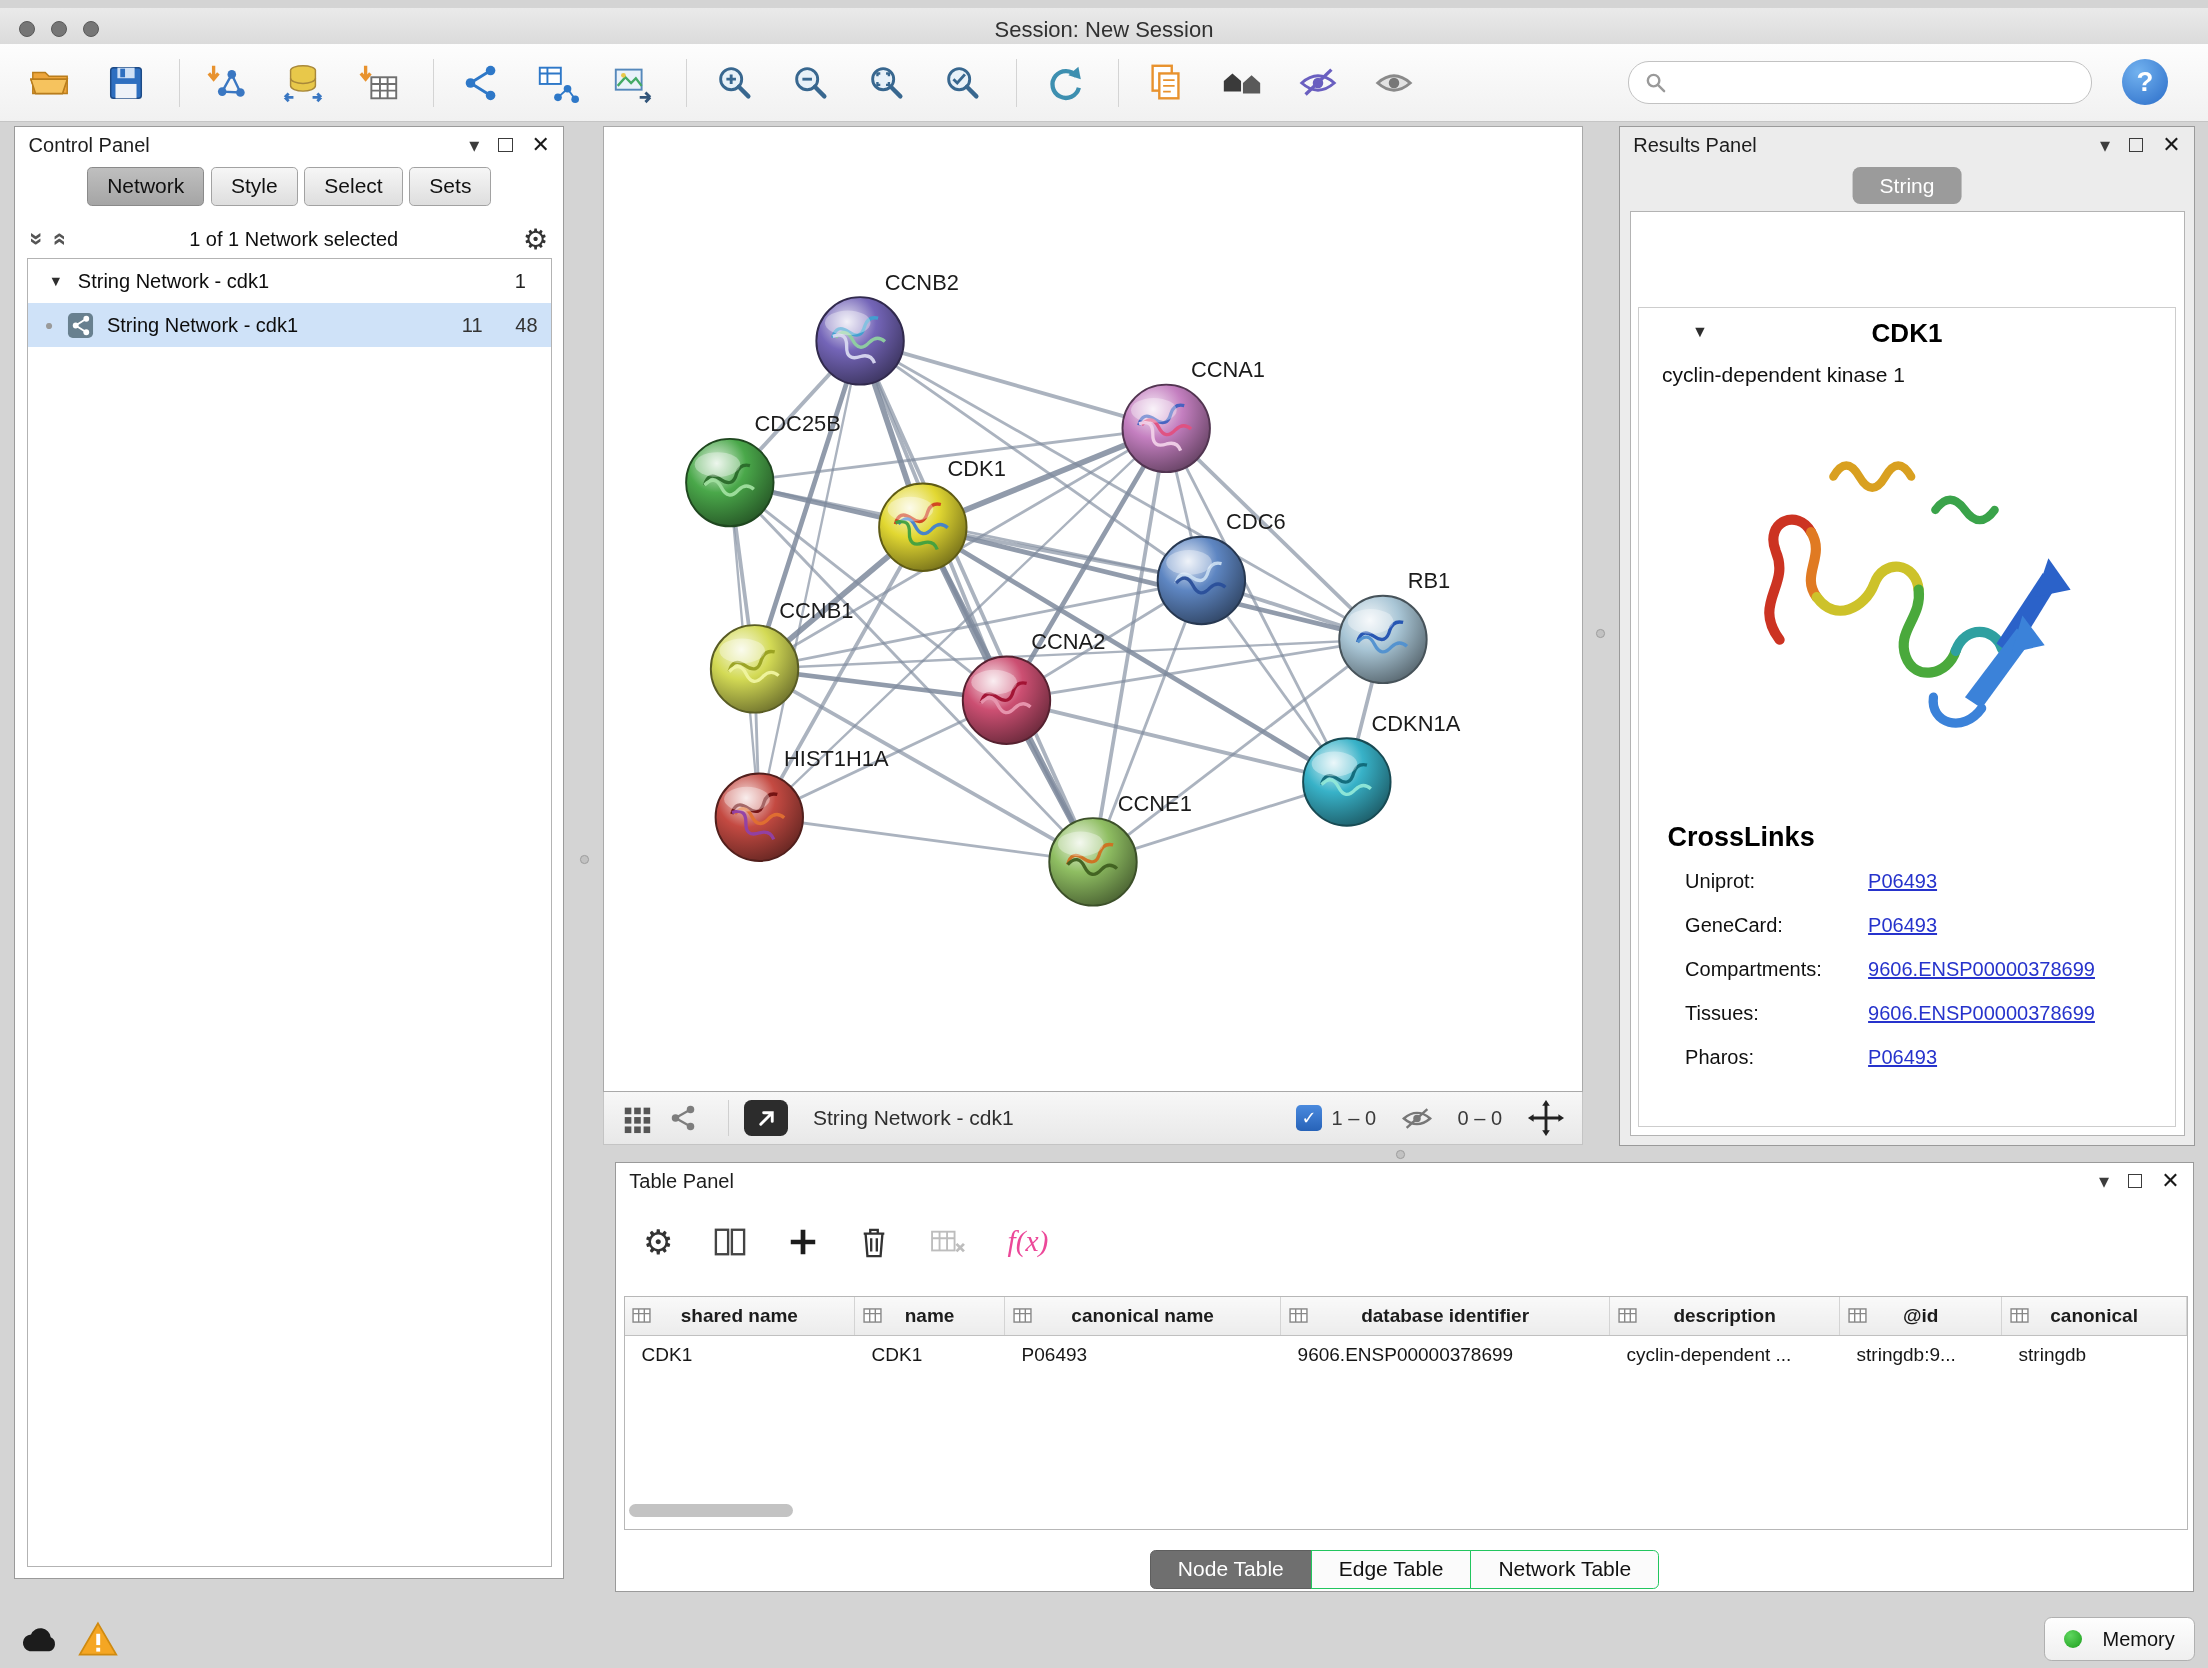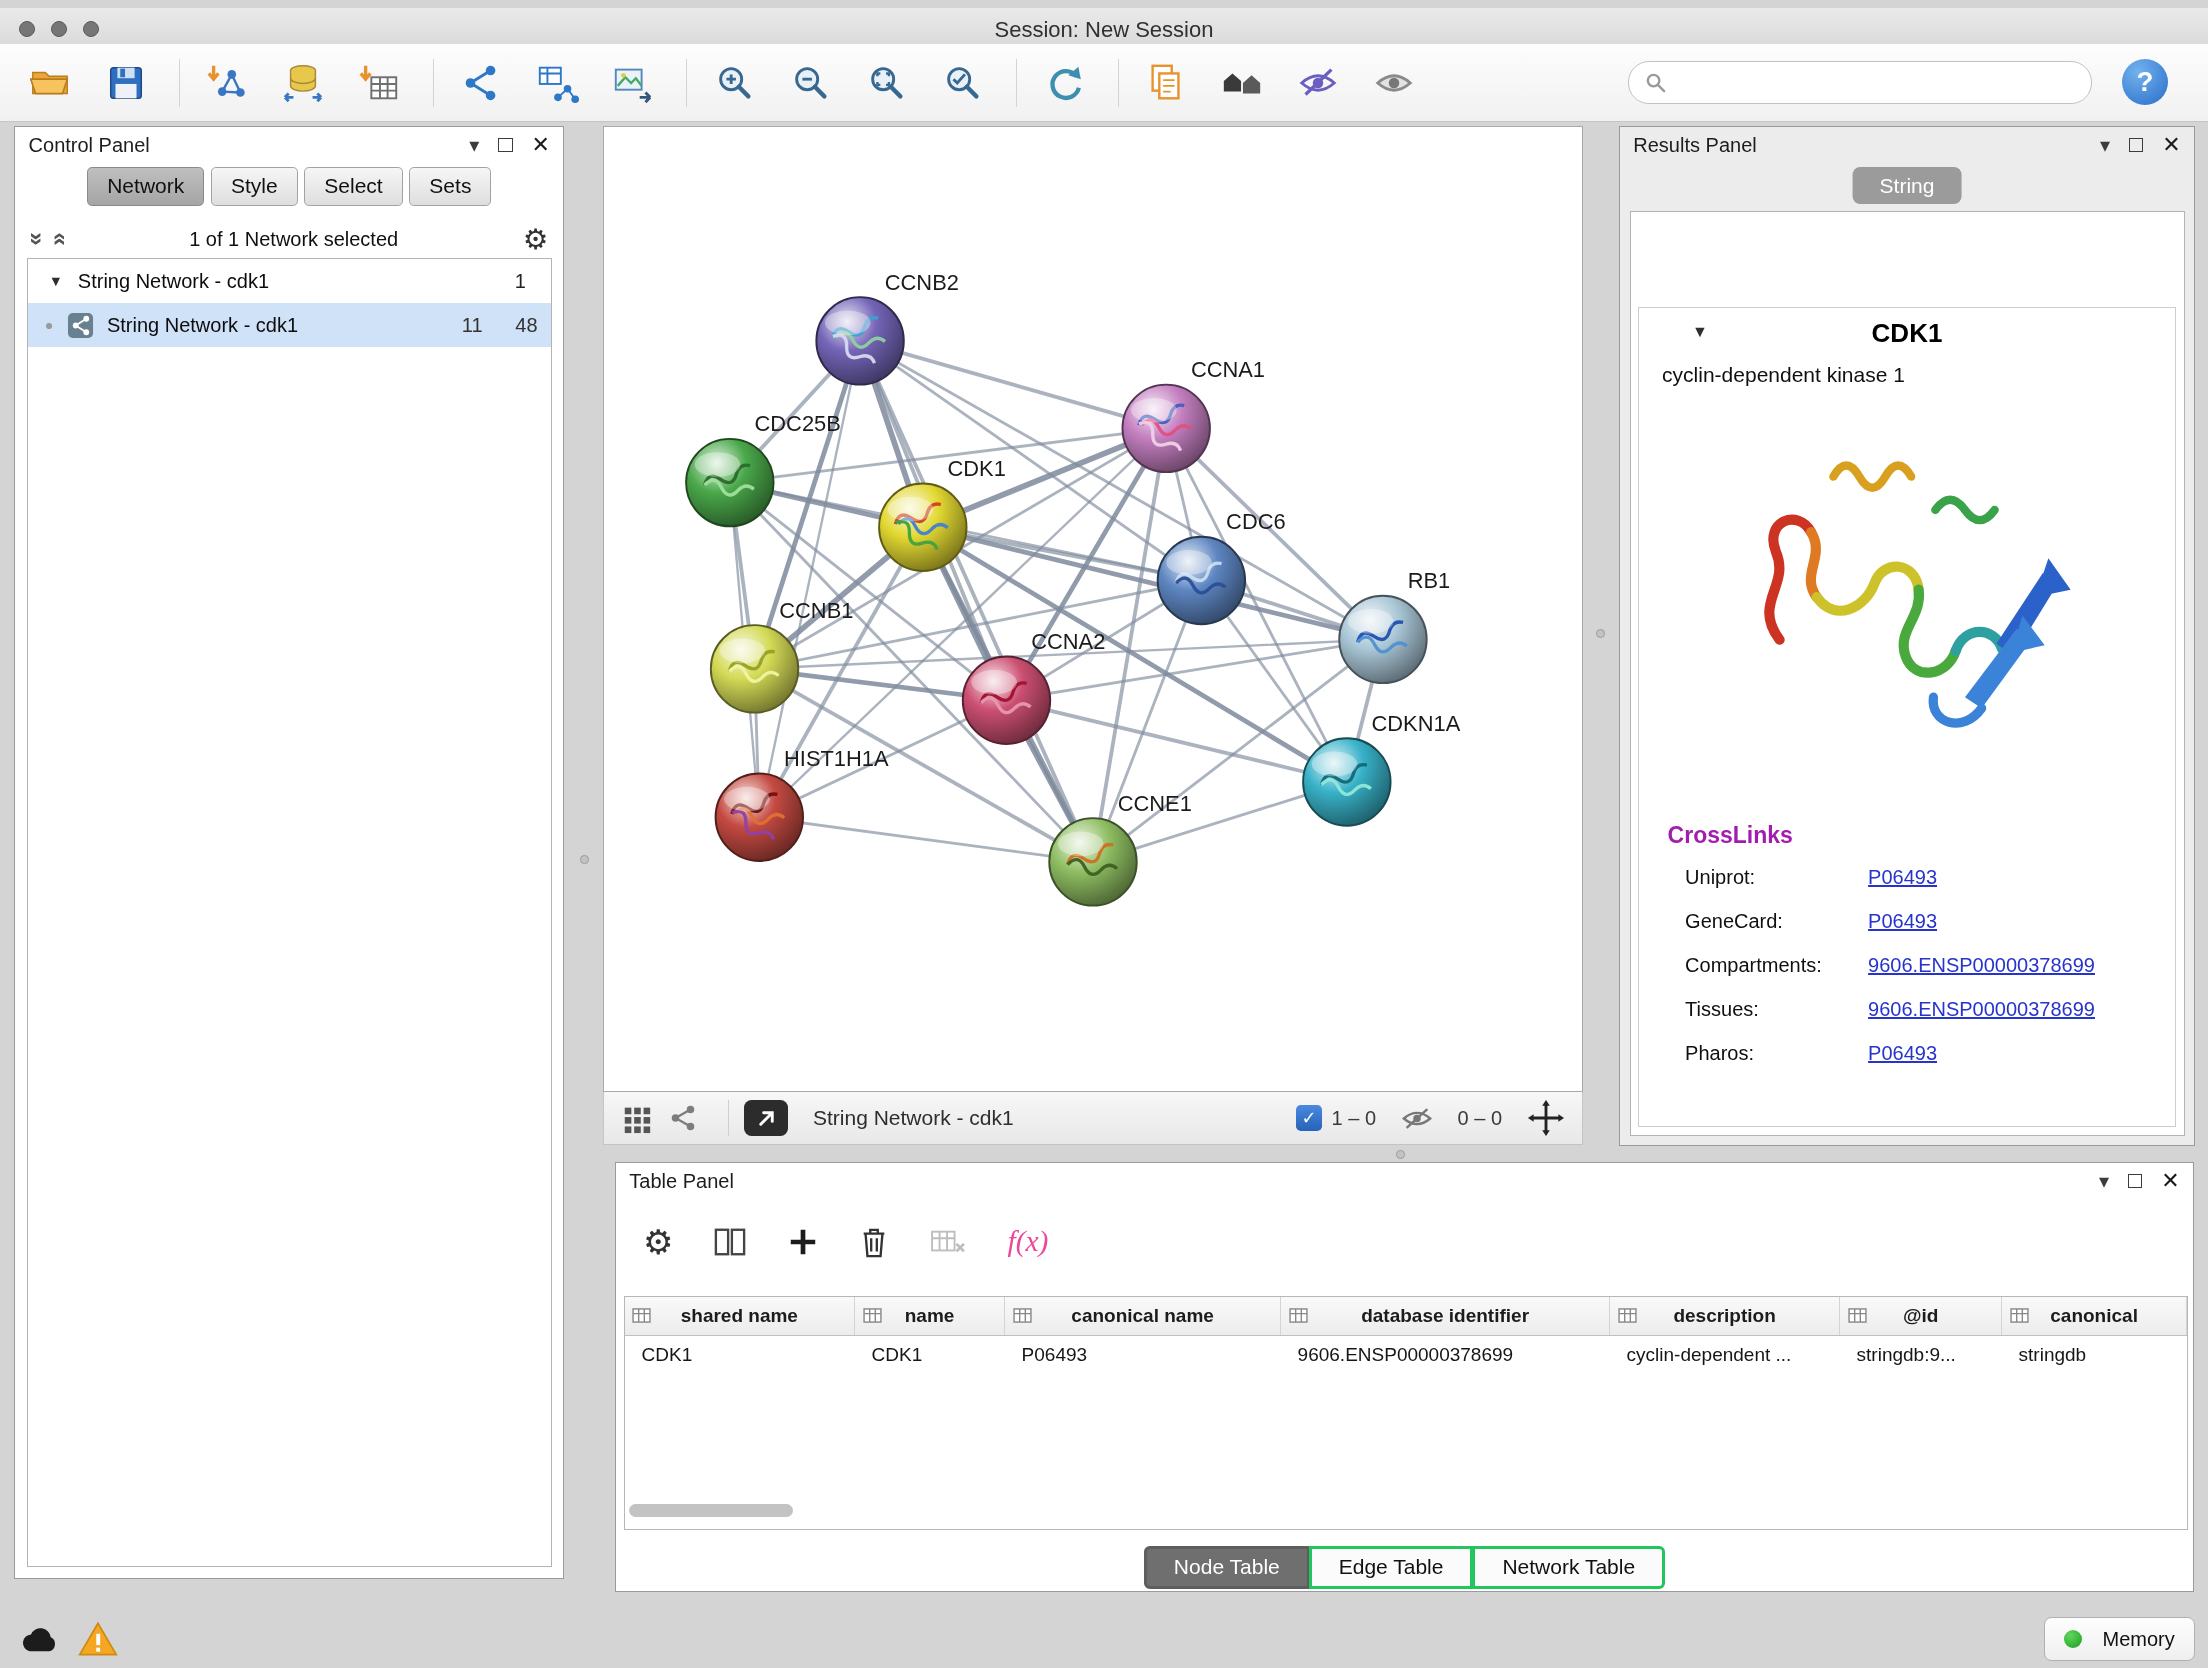--- a/index.html
+++ b/index.html
@@ -68,37 +68,37 @@
   .string-badge{position:absolute;left:50%;transform:translateX(-50%);top:40px;background:#9b9b9b;color:#fff;font-size:21px;padding:6.7px 27px;border-radius:7.6px;}
   .results-card{position:absolute;left:9.5px;right:9.5px;top:84px;bottom:9.5px;background:#fff;border:1px solid #b3b3b3;}
   .rc-buttons{display:flex;justify-content:center;gap:34px;margin-top:30px;}
   .rc-btn{font-size:21px;padding:7.6px 28.5px;border:1px solid #a9a9a9;border-radius:6.7px;background:linear-gradient(#fefefe,#ebebeb);color:#111;}
   .entry{position:absolute;left:7.6px;right:7.6px;top:95px;bottom:7.6px;border:1px solid #cdcdcd;overflow:hidden;}
   .entry-head{position:relative;height:51px;}
   .entry-arrow{position:absolute;left:53px;top:15px;font-size:16px;color:#2e2e2e;}
   .entry-name{position:absolute;width:100%;text-align:center;top:9.5px;font-size:26px;font-weight:bold;color:#000;}
   .entry-desc{font-size:21px;color:#101010;margin:3.8px 0 0 23px;}
   .ribbon{display:block;margin:21px auto 0 auto;}
-  .xl-title{font-size:23px;font-weight:bold;color:#a21caf;margin:34px 0 17px 28.5px;}
+  .xl-title{font-size:27px;font-weight:bold;color:#000000;margin:34px 0 17px 28.5px;}
   .xl-row{display:flex;font-size:20px;margin:0 0 21px 46px;}
   .xl-label{width:183px;color:#101010;flex:0 0 auto;}
   .xl-link{color:#2633cc;text-decoration:underline;white-space:nowrap;}
 
   
   .table-panel{left:615px;top:1162px;width:1579px;height:430px;}
   .tp-toolbar{position:absolute;top:46px;left:27px;display:flex;align-items:center;gap:40px;height:65px;}
   .fx{font-family:"Liberation Serif","DejaVu Serif",serif;font-style:italic;font-size:29.5px;color:#ec4899;}
   .tp-tablebox{position:absolute;left:7.6px;top:133px;width:1564px;height:234px;border:1px solid #b7b7b7;overflow:hidden;box-sizing:border-box;}
   table.ntable{border-collapse:collapse;table-layout:fixed;width:1562px;font-size:19px;}
   .ntable th{height:38px;background:linear-gradient(#f9f9f9,#ececec);border-right:1px solid #d4d4d4;border-bottom:1px solid #c0c0c0;font-weight:bold;color:#1c1c1c;position:relative;padding:0;font-size:19px;}
   .hicon{position:absolute;left:7.6px;top:11.4px;}
   .ntable td{height:38px;padding:0 0 0 17px;color:#161616;border:none;white-space:nowrap;overflow:hidden;}
   .hscroll{position:absolute;left:13.3px;bottom:74px;width:164px;height:13.3px;background:#c3c3c3;border-radius:6.7px;}
   .tp-tabs{position:absolute;bottom:1.9px;left:0;width:100%;display:flex;justify-content:center;}
-  .tp-tab{font-size:21px;padding:6.7px 27px;border:3px solid #22c55e;background:#fbfbfb;color:#111;margin-left:-1px;}
+  .tp-tab{font-size:21px;padding:6.7px 27px;border:1px solid #22c55e;background:#fbfbfb;color:#111;margin-left:-1px;}
   .tp-tab:first-child{border-radius:5.7px 0 0 5.7px;margin-left:0;}
   .tp-tab:last-child{border-radius:0 5.7px 5.7px 0;}
   .tp-tab.selected{background:#6f6f6f;color:#fff;border-color:#5e5e5e;}
 
   
   .sb-icon{position:absolute;display:flex;align-items:center;justify-content:center;}
   .memory-btn{position:absolute;right:13.3px;top:1617px;height:44px;border:1px solid #b0b0b0;border-radius:7.6px;background:linear-gradient(#fefefe,#efefef);display:flex;align-items:center;gap:20px;padding:0 19px;font-size:20px;color:#111;box-sizing:border-box;}
   .mem-dot{width:18px;height:18px;border-radius:50%;background:radial-gradient(circle at 35% 30%,#5ed65e,#1d9e1d);}
 
   .splitdot{position:absolute;width:8.6px;height:8.6px;border-radius:50%;background:#c2c2c2;border:1px solid #9d9d9d;box-sizing:border-box;}

